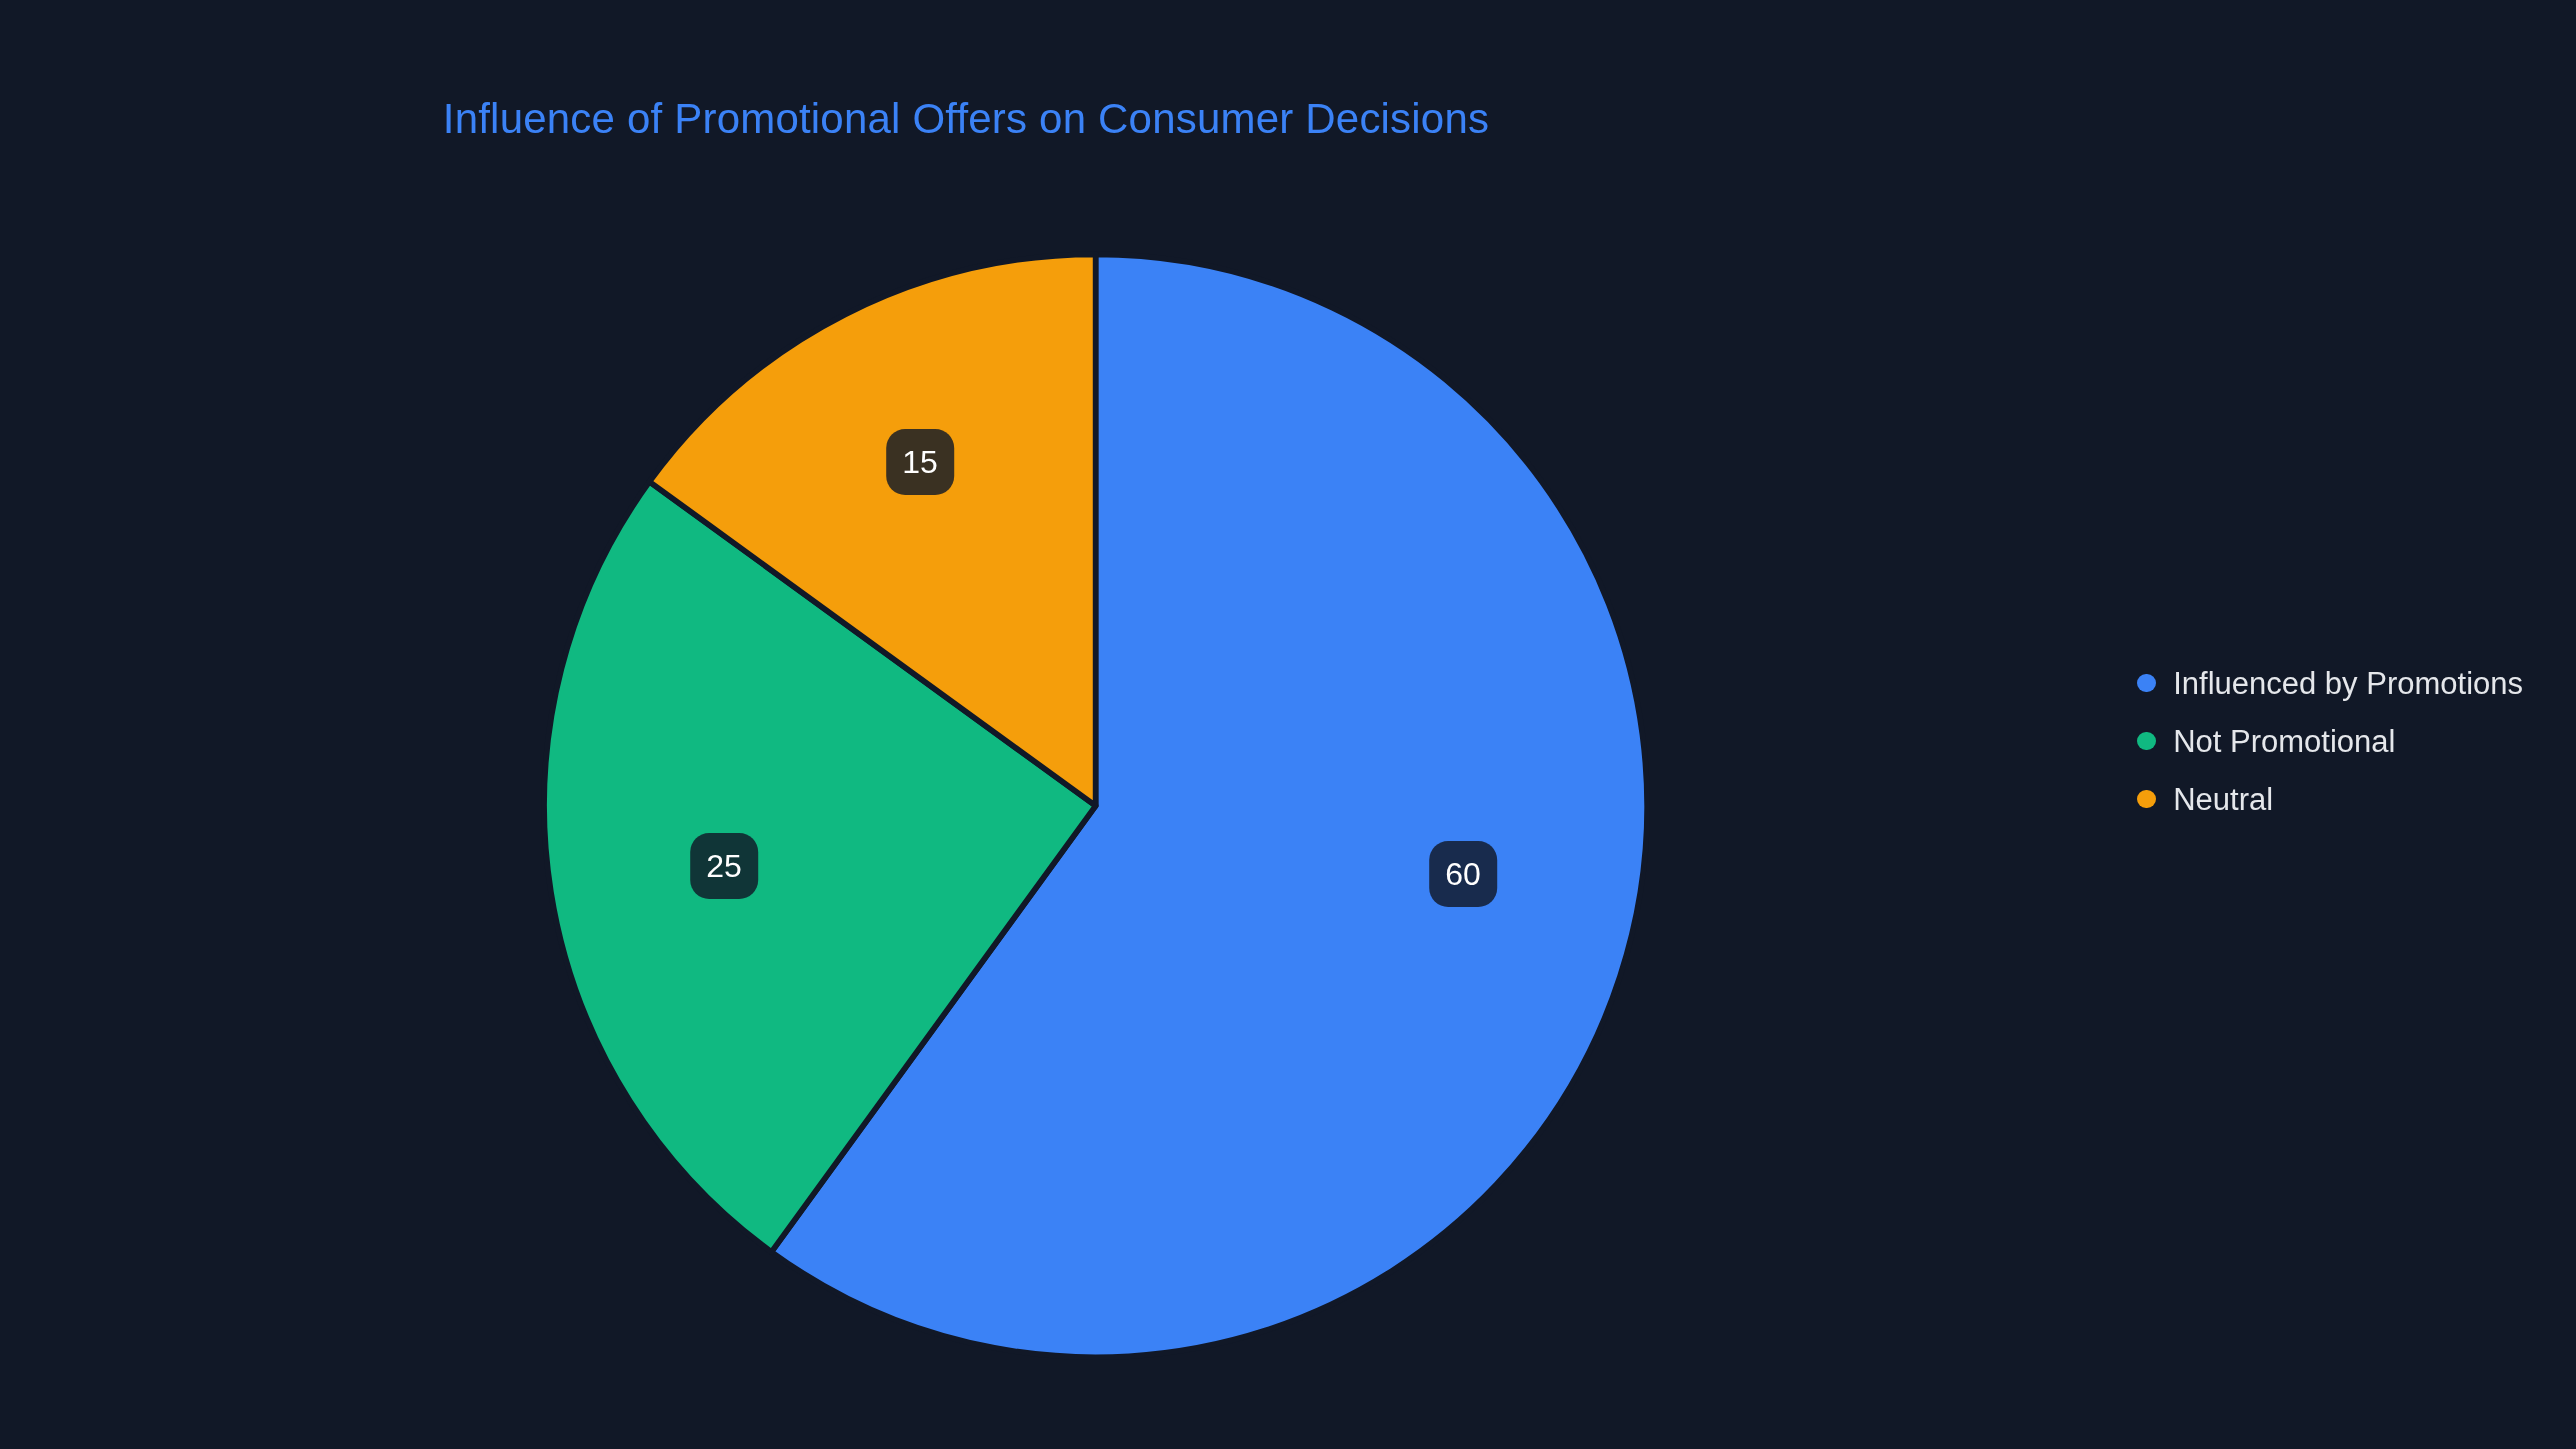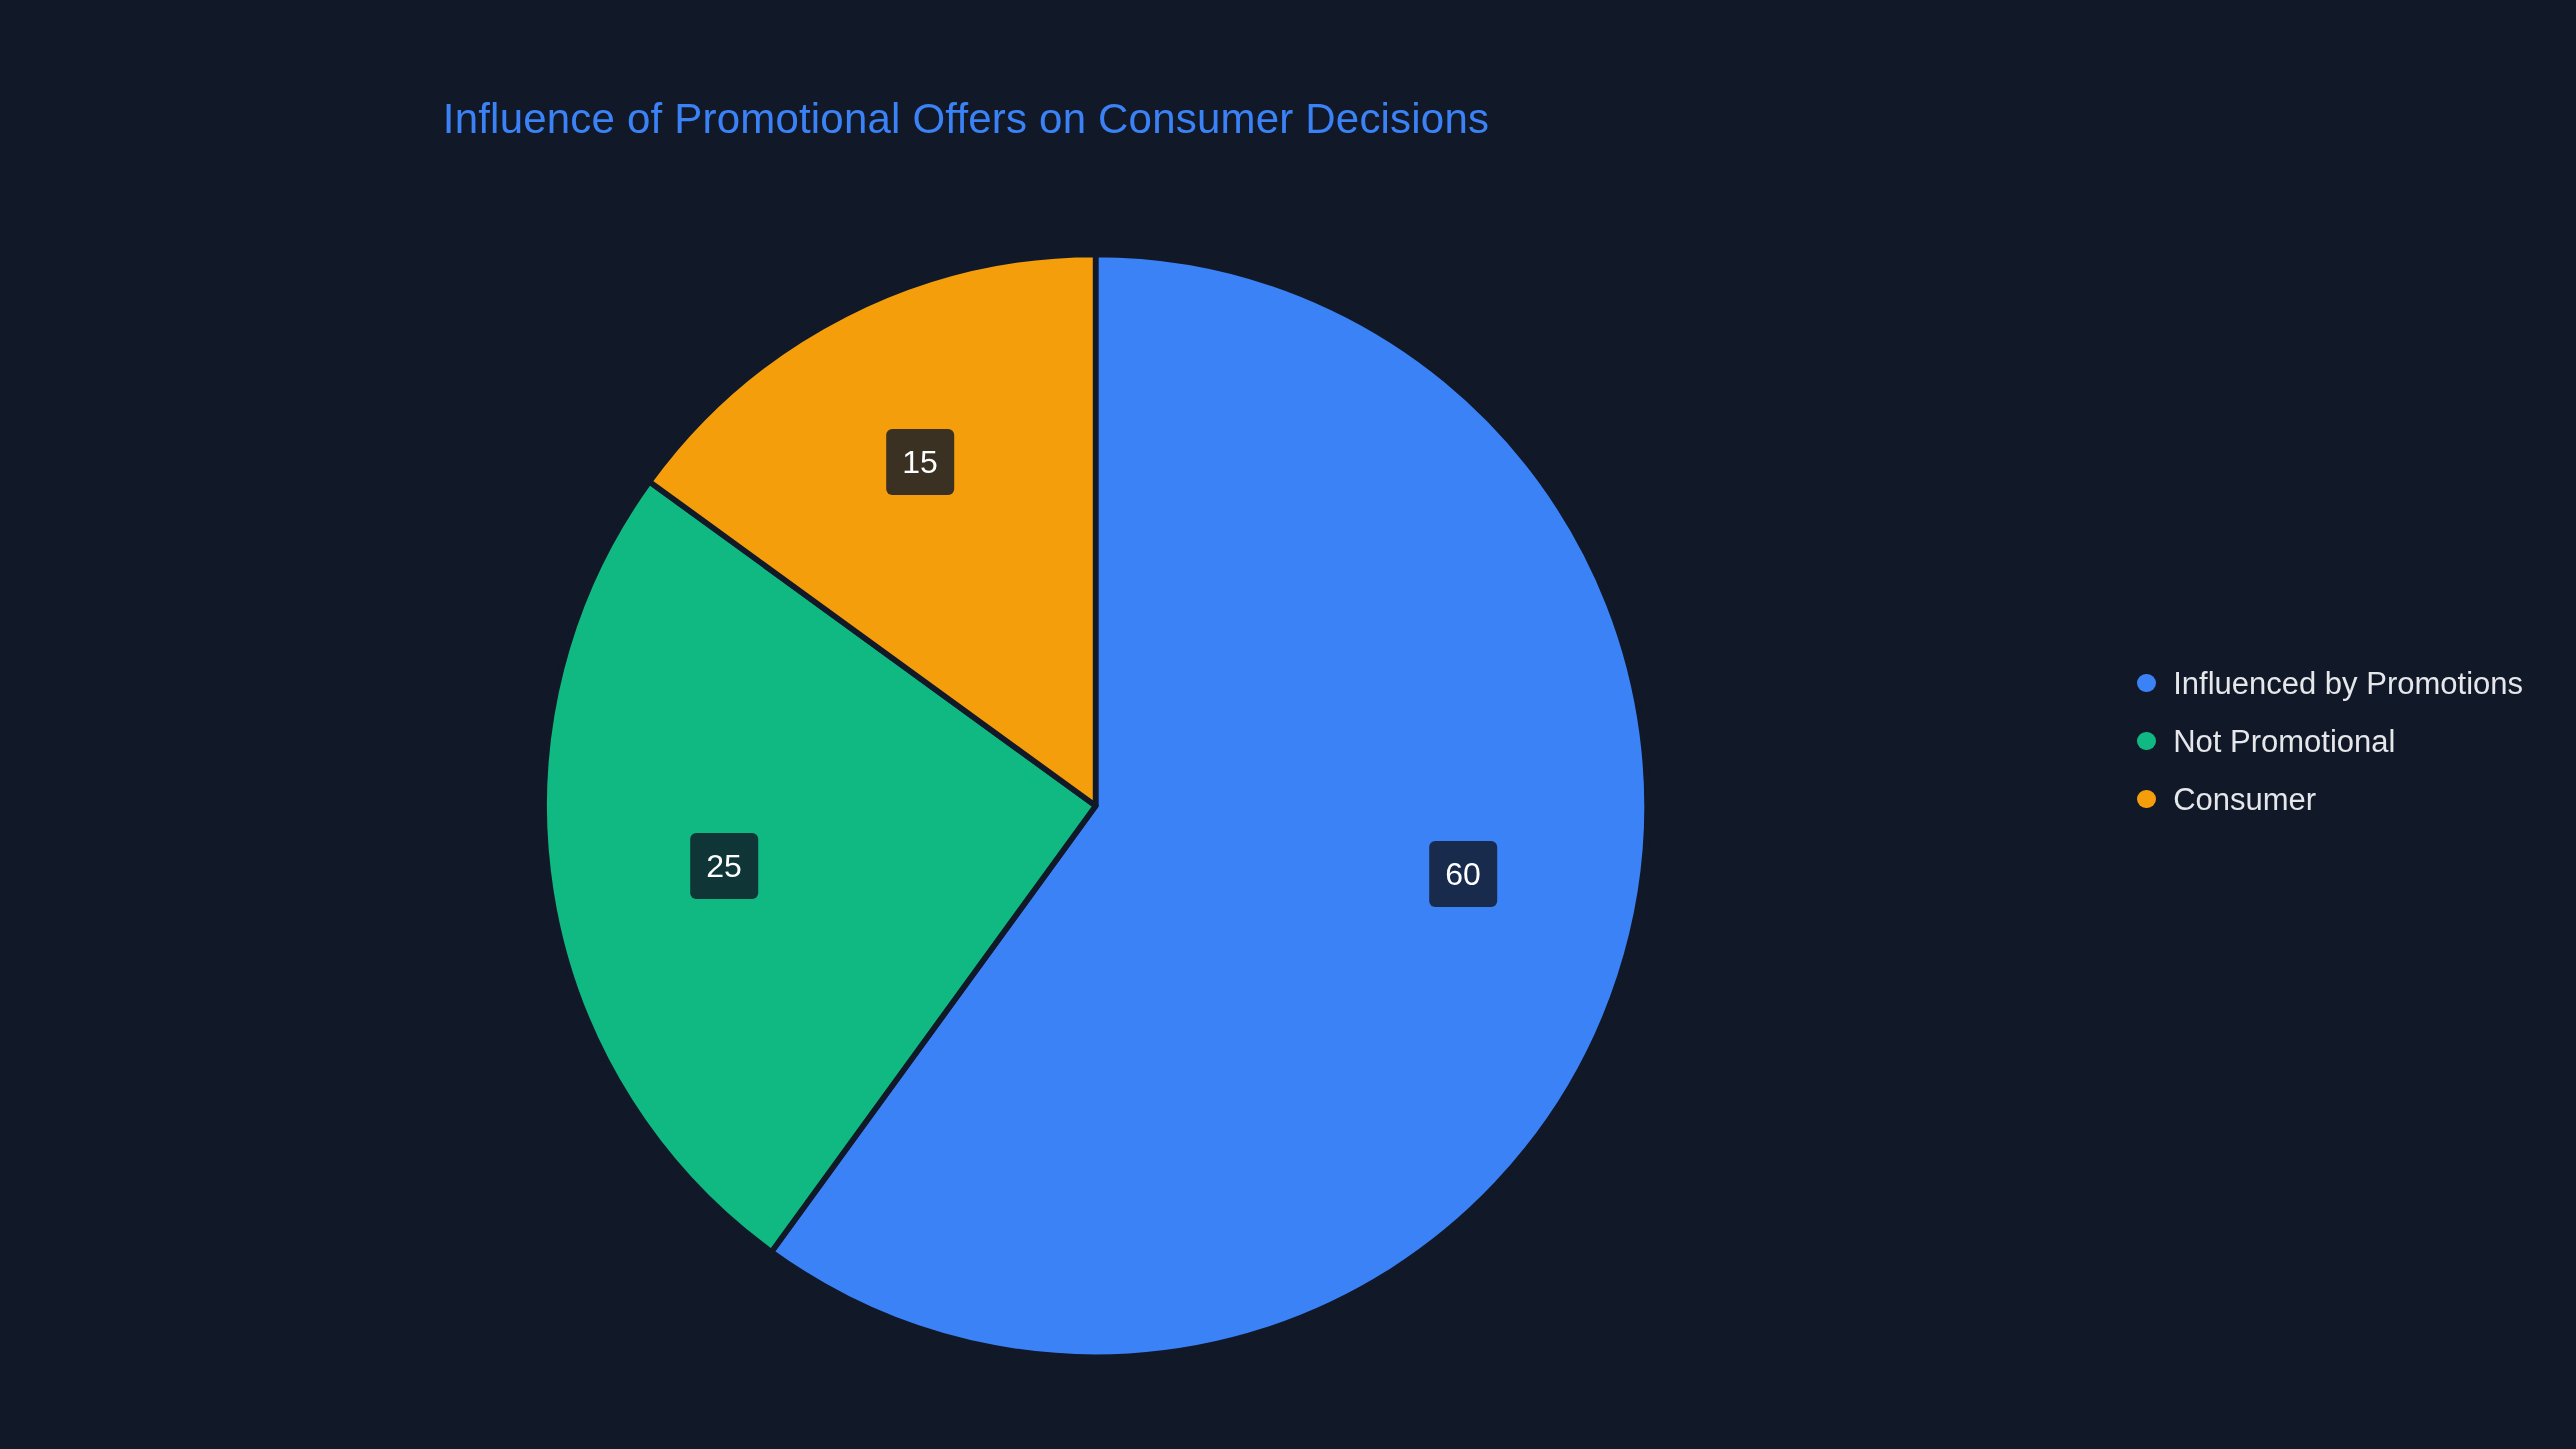--- a/index.html
+++ b/index.html
@@ -41,21 +41,21 @@
     height: 1449px;
   }
   .slice-label {
     position: absolute;
     transform: translate(-50%, -50%);
     color: #FFFFFF;
     font-size: 32px;
     font-weight: 400;
     line-height: 32px;
     padding: 17px 16px;
-    border-radius: 6px;
+    border-radius: 19px;
     background: rgba(17, 24, 39, 0.82);
     white-space: nowrap;
   }
   #legend {
     position: absolute;
     left: 2137px;
     top: 654px;
   }
   .legend-item {
     display: flex;
@@ -102,18 +102,18 @@
       <div class="legend-item">
         <span class="legend-swatch" style="background: rgb(59, 130, 246);"></span>
         <span class="legend-label">Influenced by Promotions</span>
       </div>
       <div class="legend-item">
         <span class="legend-swatch" style="background: rgb(16, 185, 129);"></span>
         <span class="legend-label">Not Promotional</span>
       </div>
       <div class="legend-item">
         <span class="legend-swatch" style="background: rgb(245, 158, 11);"></span>
-        <span class="legend-label">Consumer</span>
+        <span class="legend-label">Neutral</span>
       </div>
     </div>
 
 </div>
 
 
 </body></html>

